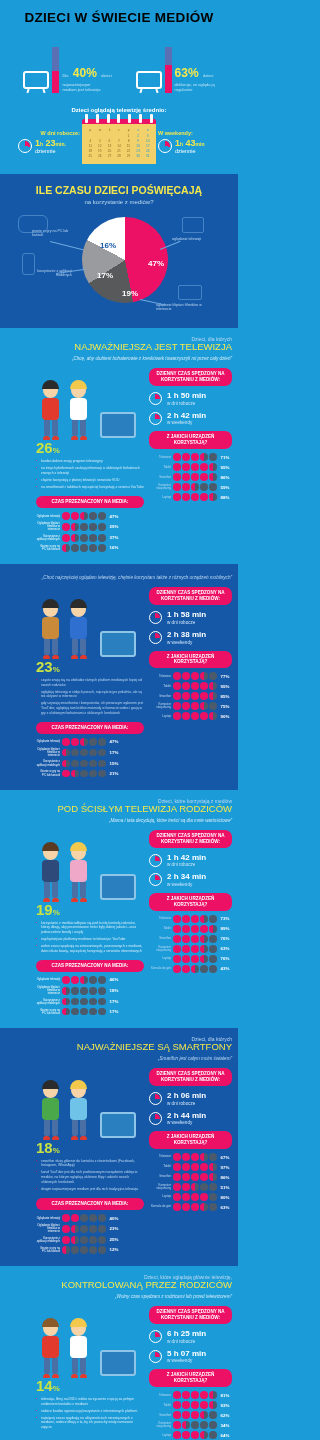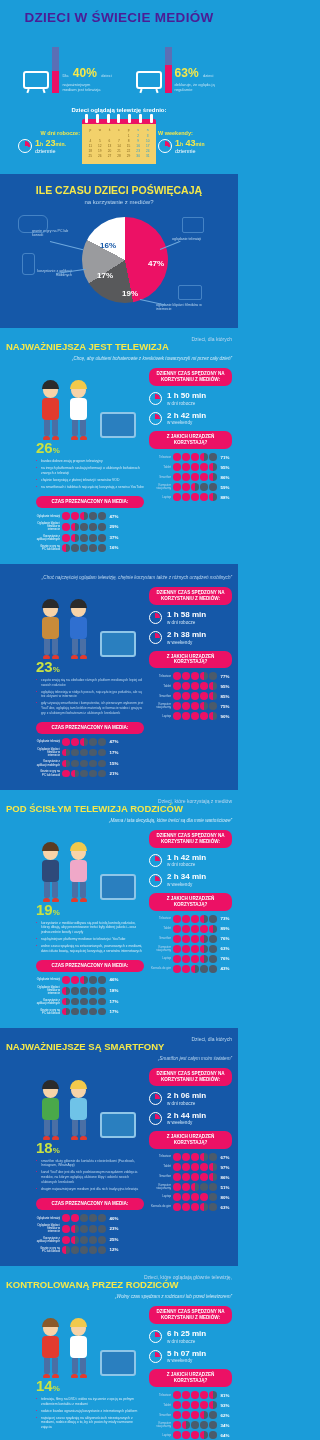--- a/index.html
+++ b/index.html
@@ -6,21 +6,21 @@
   body {
     width:238px; height:1440px;
     font-family:"Liberation Sans", sans-serif;
     background:#1b9cd9; overflow:hidden;
   }
   .page { width:238px; position:relative; }
 
   
   .hero { background:#1b9cd9; padding:10px 0 6px; }
   .hero h1 {
-    color:#4c1d95; font-size:13.5px; font-weight:bold; text-align:center;
+    color:#000000; font-size:13.5px; font-weight:bold; text-align:center;
     letter-spacing:0.3px;
   }
   .tv-row { display:flex; justify-content:center; gap:24px; margin-top:22px; }
   .tv-unit { display:flex; align-items:flex-end; gap:3px; position:relative; }
   .tv-icon { width:26px; height:22px; position:relative; }
   .tv-screen {
     width:26px; height:18px; border:2px solid #fff; border-radius:3px;
     background:transparent;
   }
   .tv-legs { position:relative; height:4px; }
@@ -75,21 +75,21 @@
   .pl { position:absolute; font-weight:bold; color:#fff; font-size:8px; }
   .cap { position:absolute; color:#bcd8f0; font-size:3.6px; line-height:1.25; }
   .gl { position:absolute; background:#6ea8dd; height:1px; transform-origin:left center; }
   .mini { position:absolute; opacity:.55; }
 
   
   .prof { position:relative; padding:8px 6px 10px; }
   .prof.blue { background:#1b9cd9; }
   .prof.navy { background:#1558a8; }
   .prof-kicker { color:#bcd8f0; font-size:5px; text-align:right; }
-  .prof-title { font-size:9.5px; font-weight:bold; line-height:1.15; }
+  .prof-title { font-size:9.5px; font-weight:normal; text-align:right; line-height:1.15; }
   .prof.blue .prof-title { color:#f5e84a; }
   .prof.navy .prof-title { color:#f5e84a; }
   .prof-quote { font-size:4.6px; text-align:right; margin-top:3px; line-height:1.3; font-style:italic; }
   .prof.blue .prof-quote { color:#d6ecf8; }
   .prof.navy .prof-quote { color:#bcd8f0; }
 
   .prof-main { display:flex; gap:5px; margin-top:6px; }
   .prof-left { width:108px; position:relative;margin-left:30px; }
   .prof-right { flex:1; }
 
@@ -110,21 +110,21 @@
     padding-left:5px; position:relative; }
   .prof.blue .bullets li { color:#d6ecf8; }
   .prof.navy .bullets li { color:#bcd8f0; }
   .bullets li:before { content:"•"; position:absolute; left:0; color:#ec1165; }
 
   .pinkbar {
     background:#ec1165; color:#fff; font-size:4.6px; font-weight:bold;
     text-align:center; padding:3px 2px; border-radius:7px; line-height:1.3;
   }
   .times { margin-top:6px; }
-  .trow { display:flex; align-items:center; gap:5px; margin-bottom:6px; }
+  .trow { display:flex; gap:5px; margin-bottom:6px; }
   .trow .clock { width:13px; height:13px; }
   .tbig { color:#fff; font-size:8px; font-weight:bold; line-height:1.1; }
   .tsm { color:#cfe6f7; font-size:4.6px; }
 
   .devhead { margin-top:4px; }
   .devtbl { margin-top:4px; }
   .devrow { display:flex; align-items:center; gap:2px; margin-bottom:2.5px; }
   .devname { width:22px; font-size:2.9px; color:#bcd8f0; line-height:1.1; text-align:right; }
   .dots { display:flex; gap:1.5px; }
   .dots i { width:7.5px; height:7.5px; border-radius:50%; display:block; background:#4b5b6b; position:relative; }

